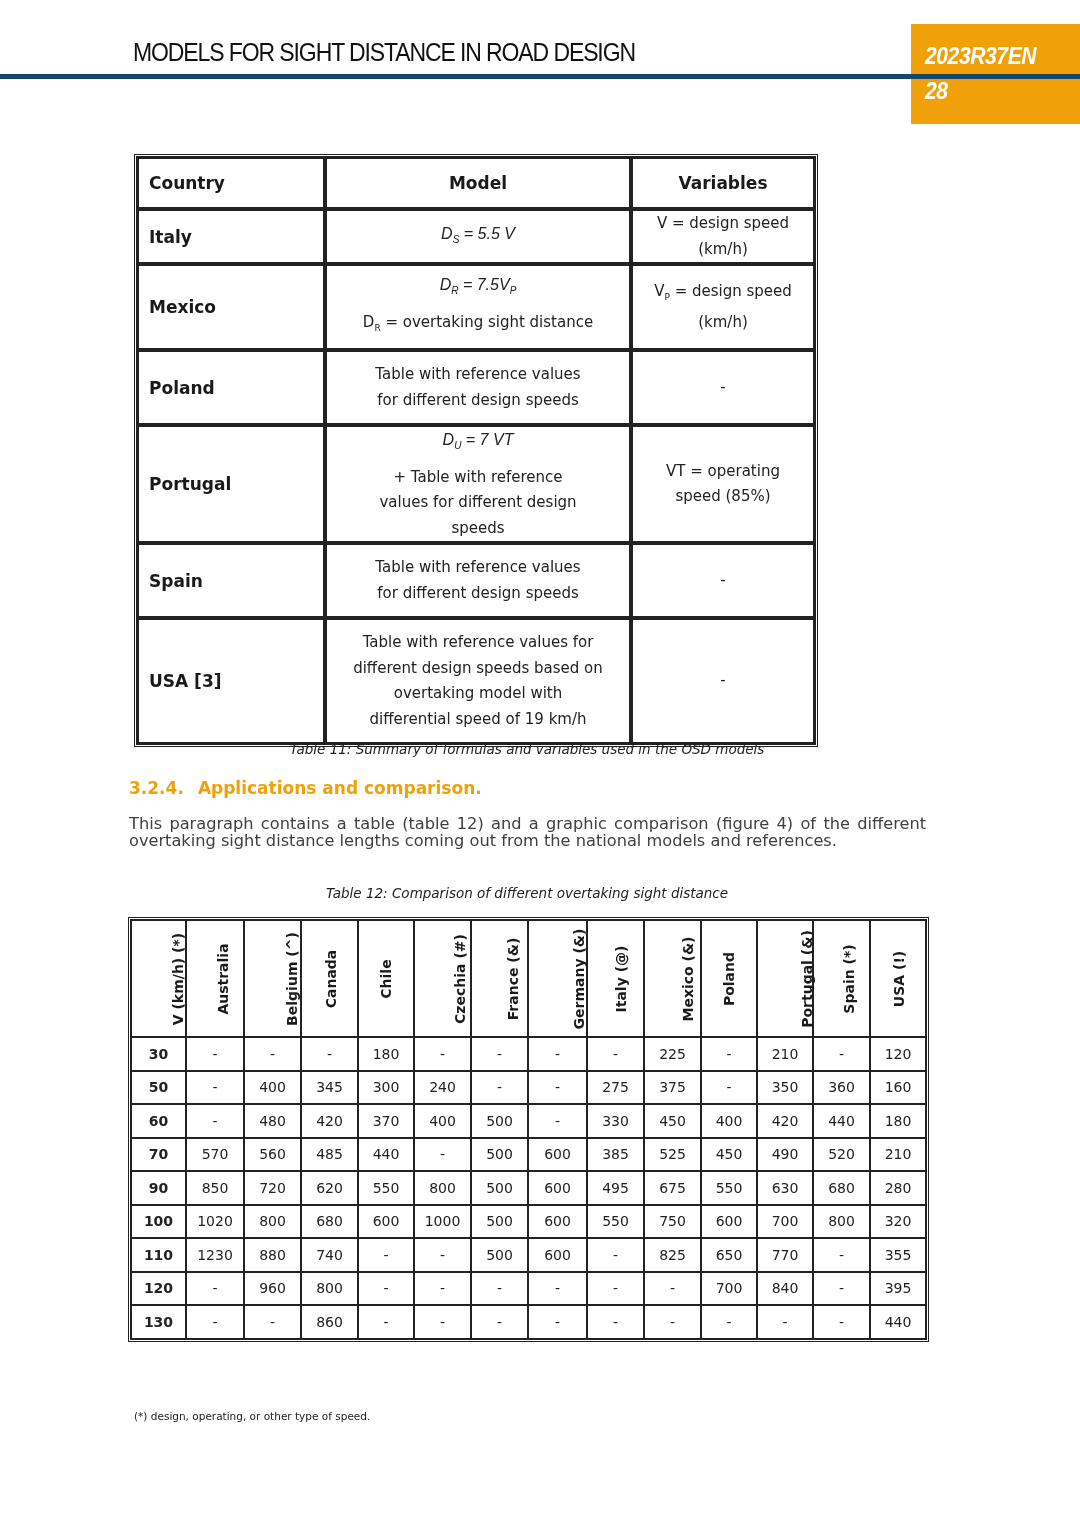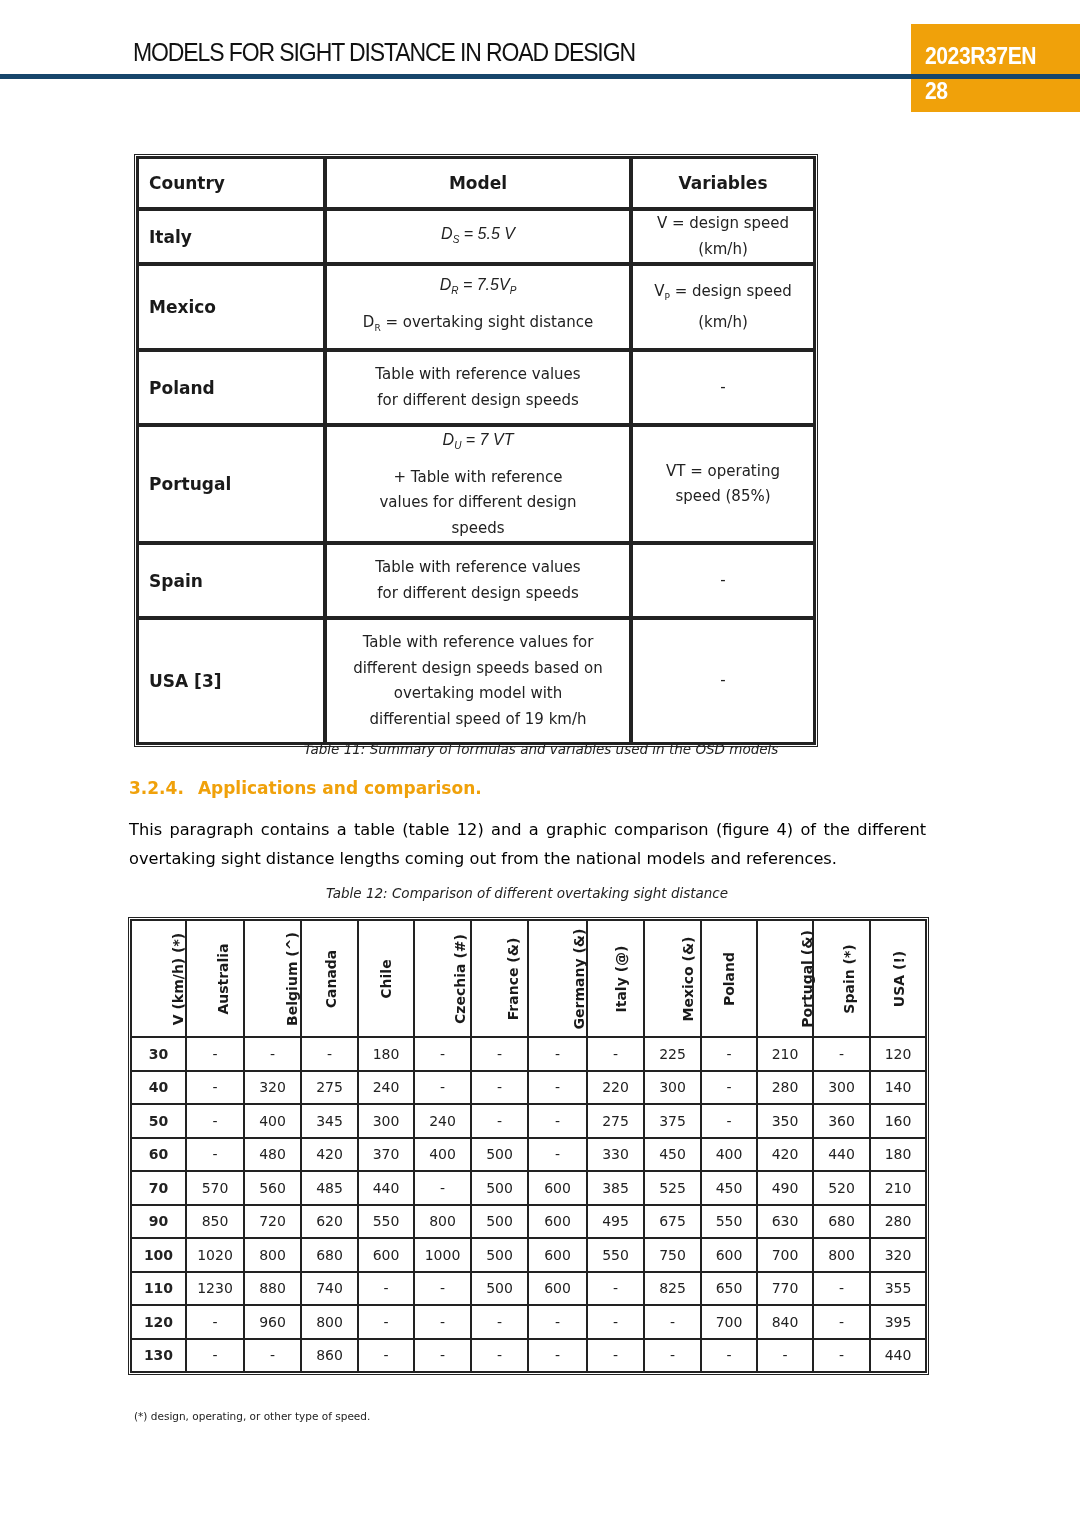--- a/index.html
+++ b/index.html
@@ -6,21 +6,21 @@
   html, body { width: 1080px; height: 1526px; background: #ffffff; overflow: hidden; }
   body { position: relative; font-family: "DejaVu Sans", sans-serif; color: #1a1a1a; }
 
   .hdr-title {
     position: absolute; left: 133px; top: 38px;
     font-family: "Liberation Sans", sans-serif; font-size: 25px; letter-spacing: -1.2px;
     color: #111; transform: scaleX(0.92); transform-origin: left top; white-space: nowrap;
   }
   .hdr-line { position: absolute; left: 0; top: 74px; width: 1080px; height: 5px; background: #17466b; }
   .hdr-badge {
-    position: absolute; left: 911px; top: 24px; width: 169px; height: 88px; background: #f0a10a;
+    position: absolute; left: 911px; top: 24px; width: 169px; height: 100px; background: #f0a10a; font-style: italic;
   }
   .hdr-badge .line-overlay { position: absolute; left: 0; top: 50px; width: 169px; height: 5px; background: #17466b; }
   .hdr-code, .hdr-page {
     position: absolute; left: 14px; font-family: "Liberation Sans", sans-serif; font-weight: bold;
     font-size: 24px; color: #fff; transform: scaleX(0.88); transform-origin: left top; letter-spacing: -0.5px;
   }
   .hdr-code { top: 18px; }
   .hdr-page { top: 53px; }
 
   
@@ -44,22 +44,22 @@
   .caption {
     position: absolute; font-family: "DejaVu Sans", sans-serif; font-style: italic; font-size: 13.5px; color: #222;
     text-align: center;
   }
   .section-head {
     position: absolute; left: 129px; top: 778px; font-family: "DejaVu Sans", sans-serif; font-weight: bold;
     font-size: 17px; color: #f0a10a; white-space: nowrap;
   }
   .section-head .num { margin-right: 14px; }
   .para {
-    position: absolute; left: 129px; top: 815px; width: 797px; font-size: 16.2px; line-height: 29px;
-    text-align: justify; color: #000000;
+    position: absolute; left: 129px; top: 815px; width: 797px; font-size: 16.2px; line-height: 17px;
+    text-align: justify; color: #404040;
   }
 
   
   table.t12 {
     position: absolute; left: 128px; top: 917px; width: 798px;
     border-collapse: separate; border-spacing: 0; border: 3px double #222;
     font-size: 14px; table-layout: fixed;
   }
   table.t12 th, table.t12 td { border: 1.5px solid #222; text-align: center; vertical-align: middle; }
   table.t12 th { height: 117px; padding: 0; font-weight: bold; }
@@ -125,21 +125,21 @@
       <td class="vars">-</td>
     </tr>
     <tr style="height:126px">
       <td class="country">USA [3]</td>
       <td class="model" style="padding:0 24px">Table with reference values for different design speeds based on overtaking model with differential speed of 19 km/h</td>
       <td class="vars">-</td>
     </tr>
   </tbody>
 </table>
 
-<div class="caption" style="left:148px; top:741px; width:786px;">Table 11: Summary of formulas and variables used in the OSD models</div>
+<div class="caption" style="left:134px; top:741px; width:786px;">Table 11: Summary of formulas and variables used in the OSD models</div>
 
 <div class="section-head">
   <span class="num">3.2.4.</span><span>Applications and comparison.</span>
 </div>
 <p class="para">This paragraph contains a table (table 12) and a graphic comparison (figure 4) of the different overtaking sight distance lengths coming out from the national models and references.</p>
 
 <div class="caption" style="left:128px; top:885px; width:798px;">Table 12: Comparison of different overtaking sight distance</div>
 
 <table class="t12" id="t12">
   <colgroup>
@@ -187,36 +187,20 @@
         <td>-</td>
         <td>-</td>
         <td>-</td>
         <td>225</td>
         <td>-</td>
         <td>210</td>
         <td>-</td>
         <td>120</td>
       </tr>
       <tr>
-        <td class="speed">40</td>
-        <td>-</td>
-        <td>320</td>
-        <td>275</td>
-        <td>240</td>
-        <td>-</td>
-        <td>-</td>
-        <td>-</td>
-        <td>220</td>
-        <td>300</td>
-        <td>-</td>
-        <td>280</td>
-        <td>300</td>
-        <td>140</td>
-      </tr>
-      <tr>
         <td class="speed">50</td>
         <td>-</td>
         <td>400</td>
         <td>345</td>
         <td>300</td>
         <td>240</td>
         <td>-</td>
         <td>-</td>
         <td>275</td>
         <td>375</td>

